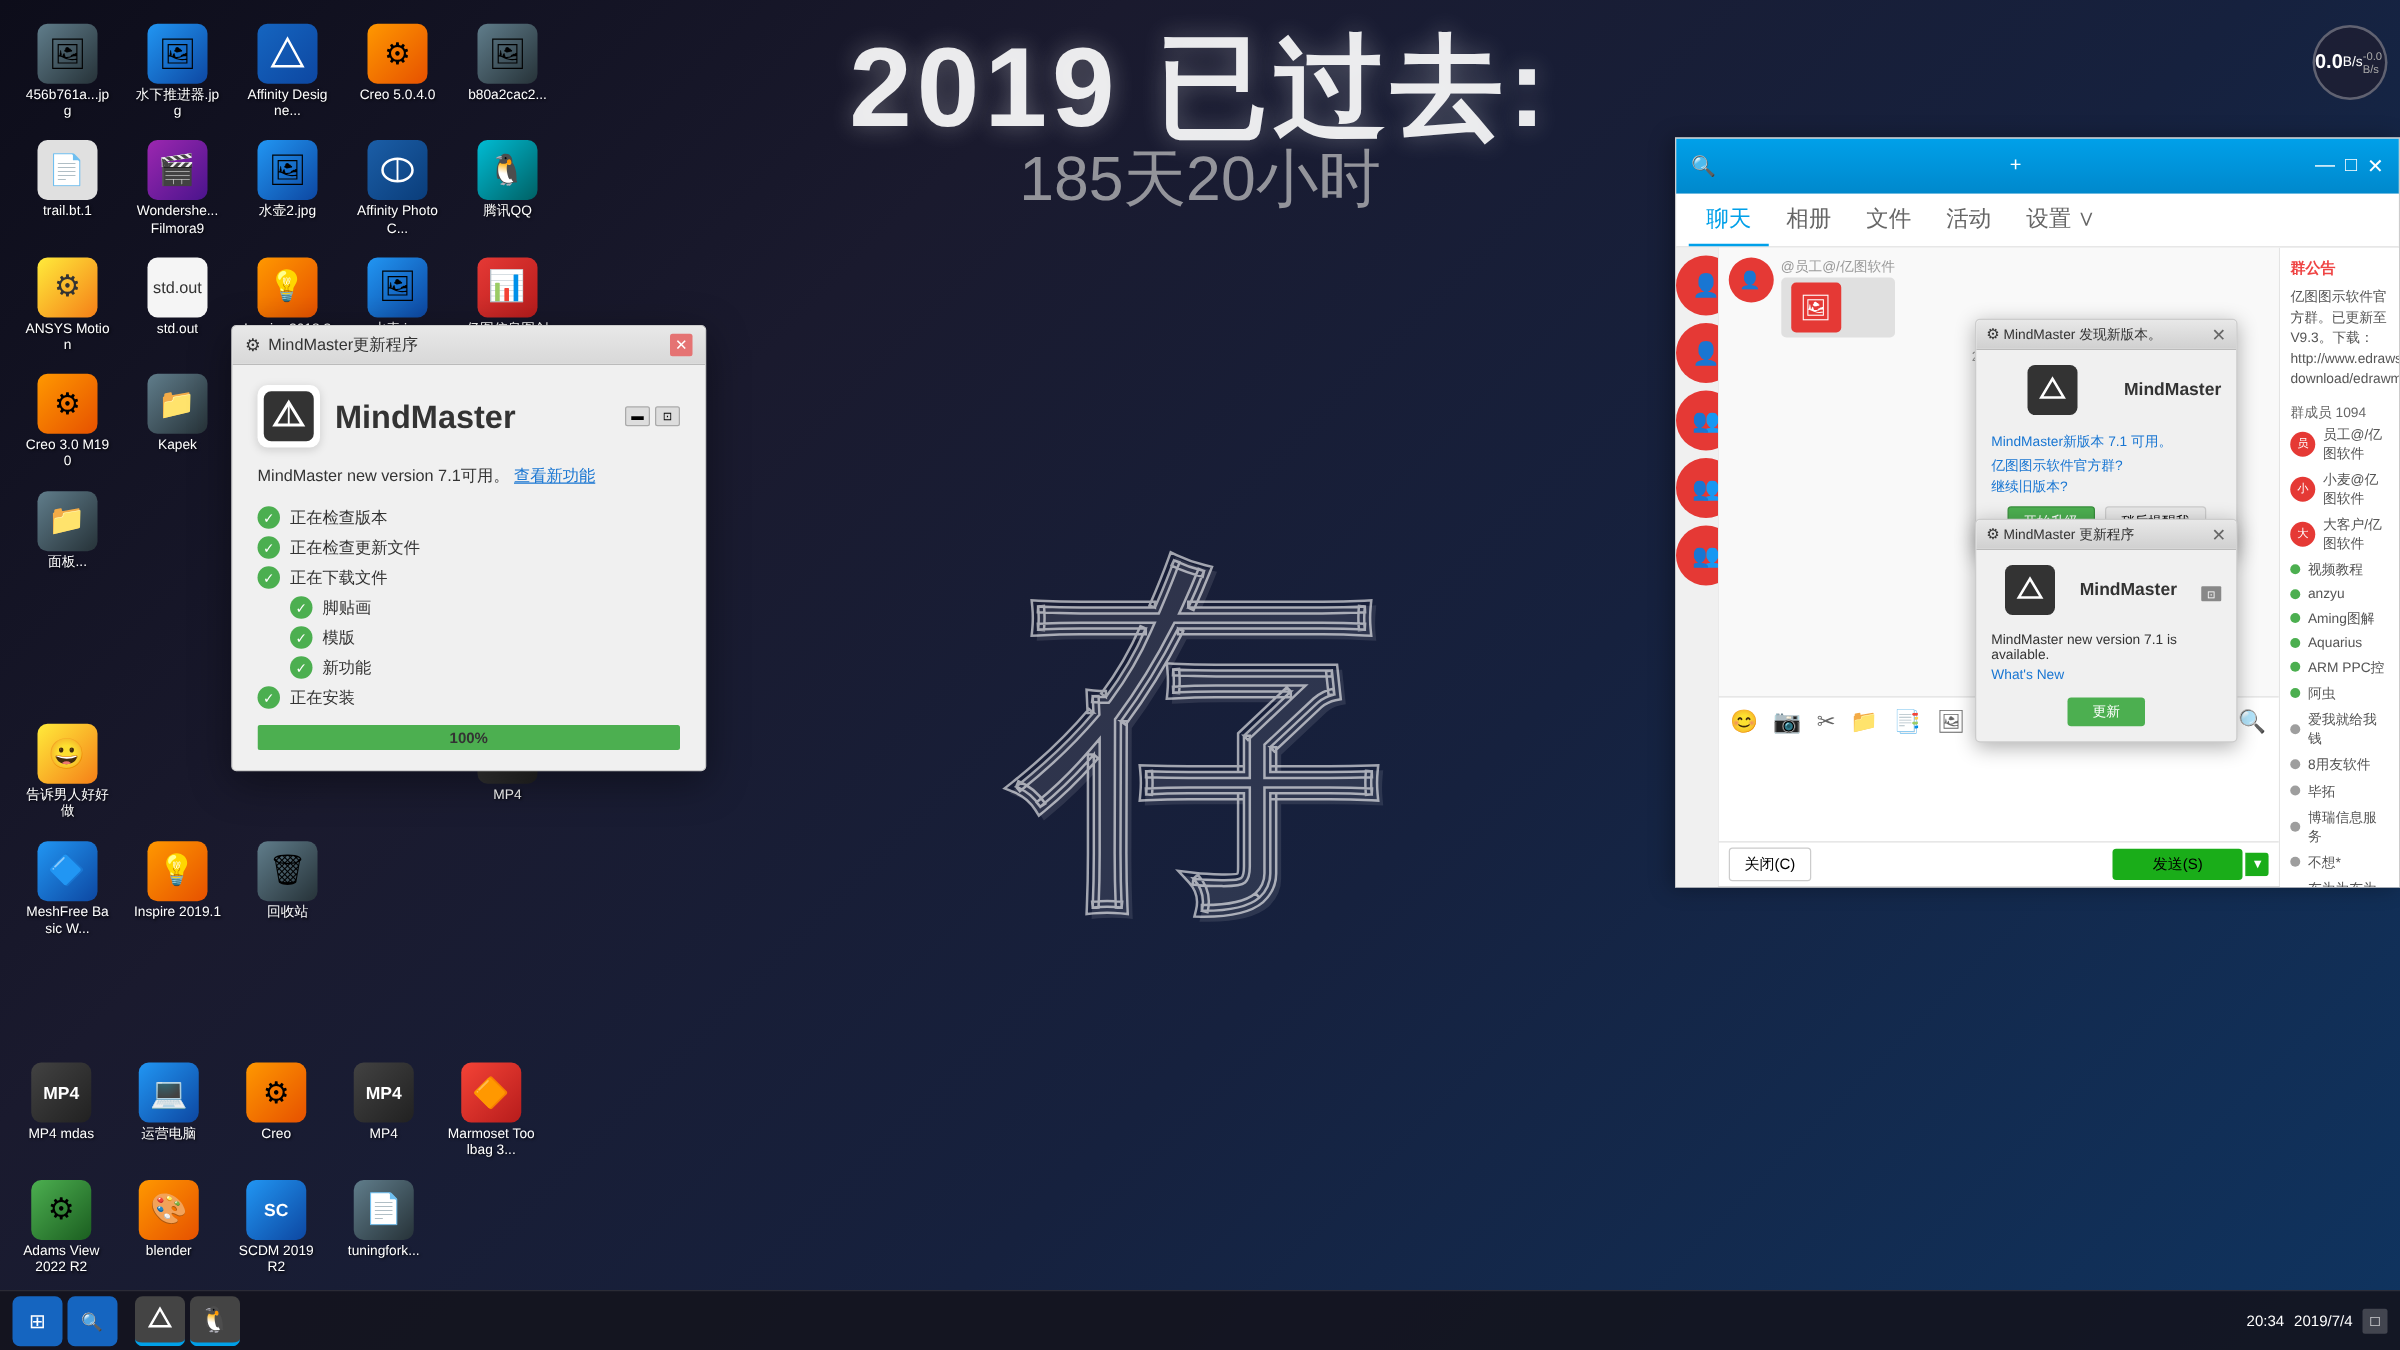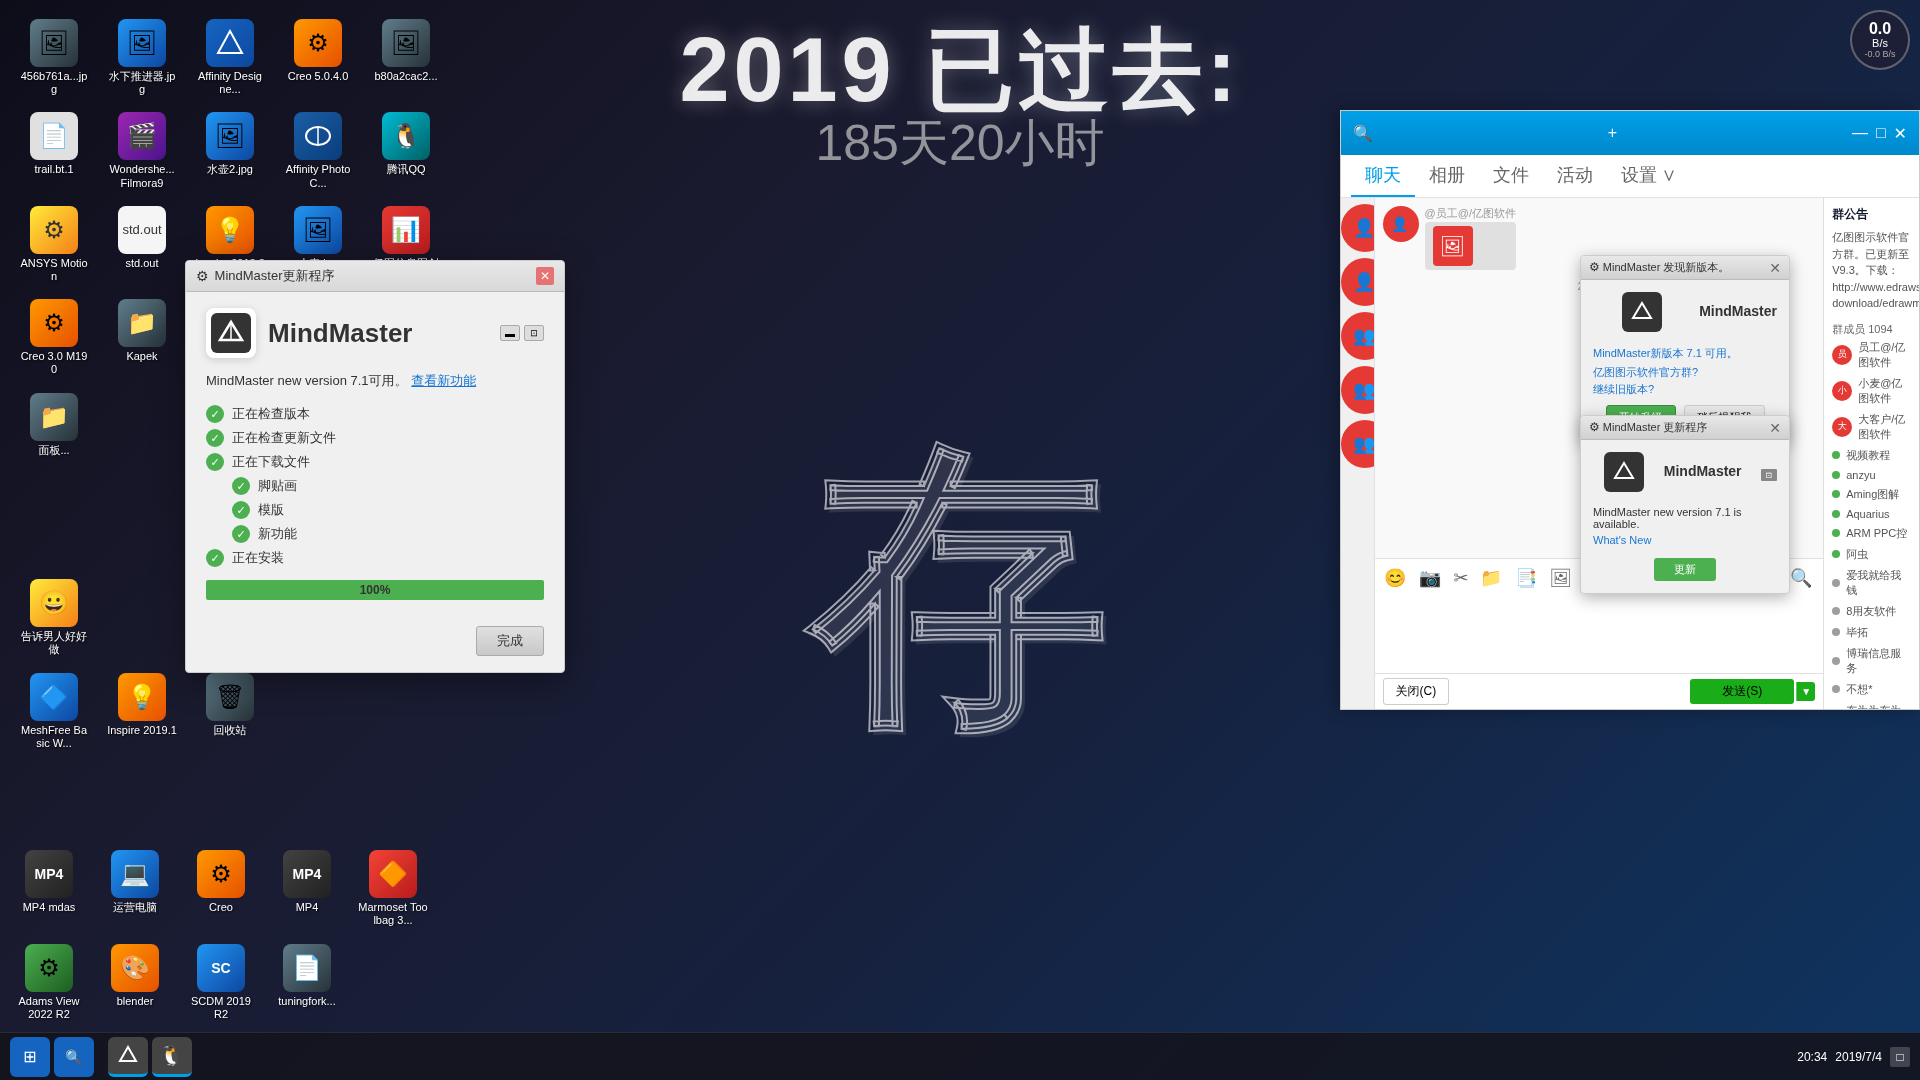--- a/index.html
+++ b/index.html
@@ -151,29 +151,29 @@
       display: flex;
       align-items: center;
       justify-content: center;
       font-size: 20px;
       cursor: pointer;
     }
 
     
     .speed-indicator {
       position: absolute;
-      top: 10px;
+      top: 20px;
       right: 10px;
       width: 60px;
       height: 60px;
       border-radius: 50%;
       background: rgba(30,30,50,0.8);
       border: 2px solid rgba(255,255,255,0.3);
       display: flex;
-      flex-direction: column;
+      flex-direction: row;
       align-items: center;
       justify-content: center;
       color: white;
       font-size: 11px;
       z-index: 5;
     }
 
     .speed-value {
       font-size: 16px;
       font-weight: bold;
@@ -625,21 +625,21 @@
       width: 160px;
       border-left: 1px solid #e0e0e0;
       background: white;
       padding: 8px;
       font-size: 11px;
       overflow-y: auto;
     }
 
     .announcement-title {
       font-weight: bold;
-      color: #0f172a;
+      color: #ef4444;
       margin-bottom: 6px;
       font-size: 12px;
     }
 
     .announcement-text {
       color: #555;
       line-height: 1.5;
     }
 
     .member-count {
@@ -926,23 +926,20 @@
         <div class="check-item">
           <div class="check-icon">✓</div>
           <span>正在安装</span>
         </div>
       </div>
 
       <div class="progress-bar-container">
         <div class="progress-bar-fill" style="width:100%;"></div>
         <div class="progress-text">100%</div>
       </div>
-    </div>
-    <div class="dialog-footer">
-      <button class="btn-finish">完成</button>
     </div>
   </div>
 
   <div class="qq-window">
 
     <div class="qq-header">
       <div class="qq-header-icon">🔍</div>
       <div class="qq-header-icon">+</div>
       <div class="qq-header-icons">
         <span style="color:white;cursor:pointer;">—</span>

